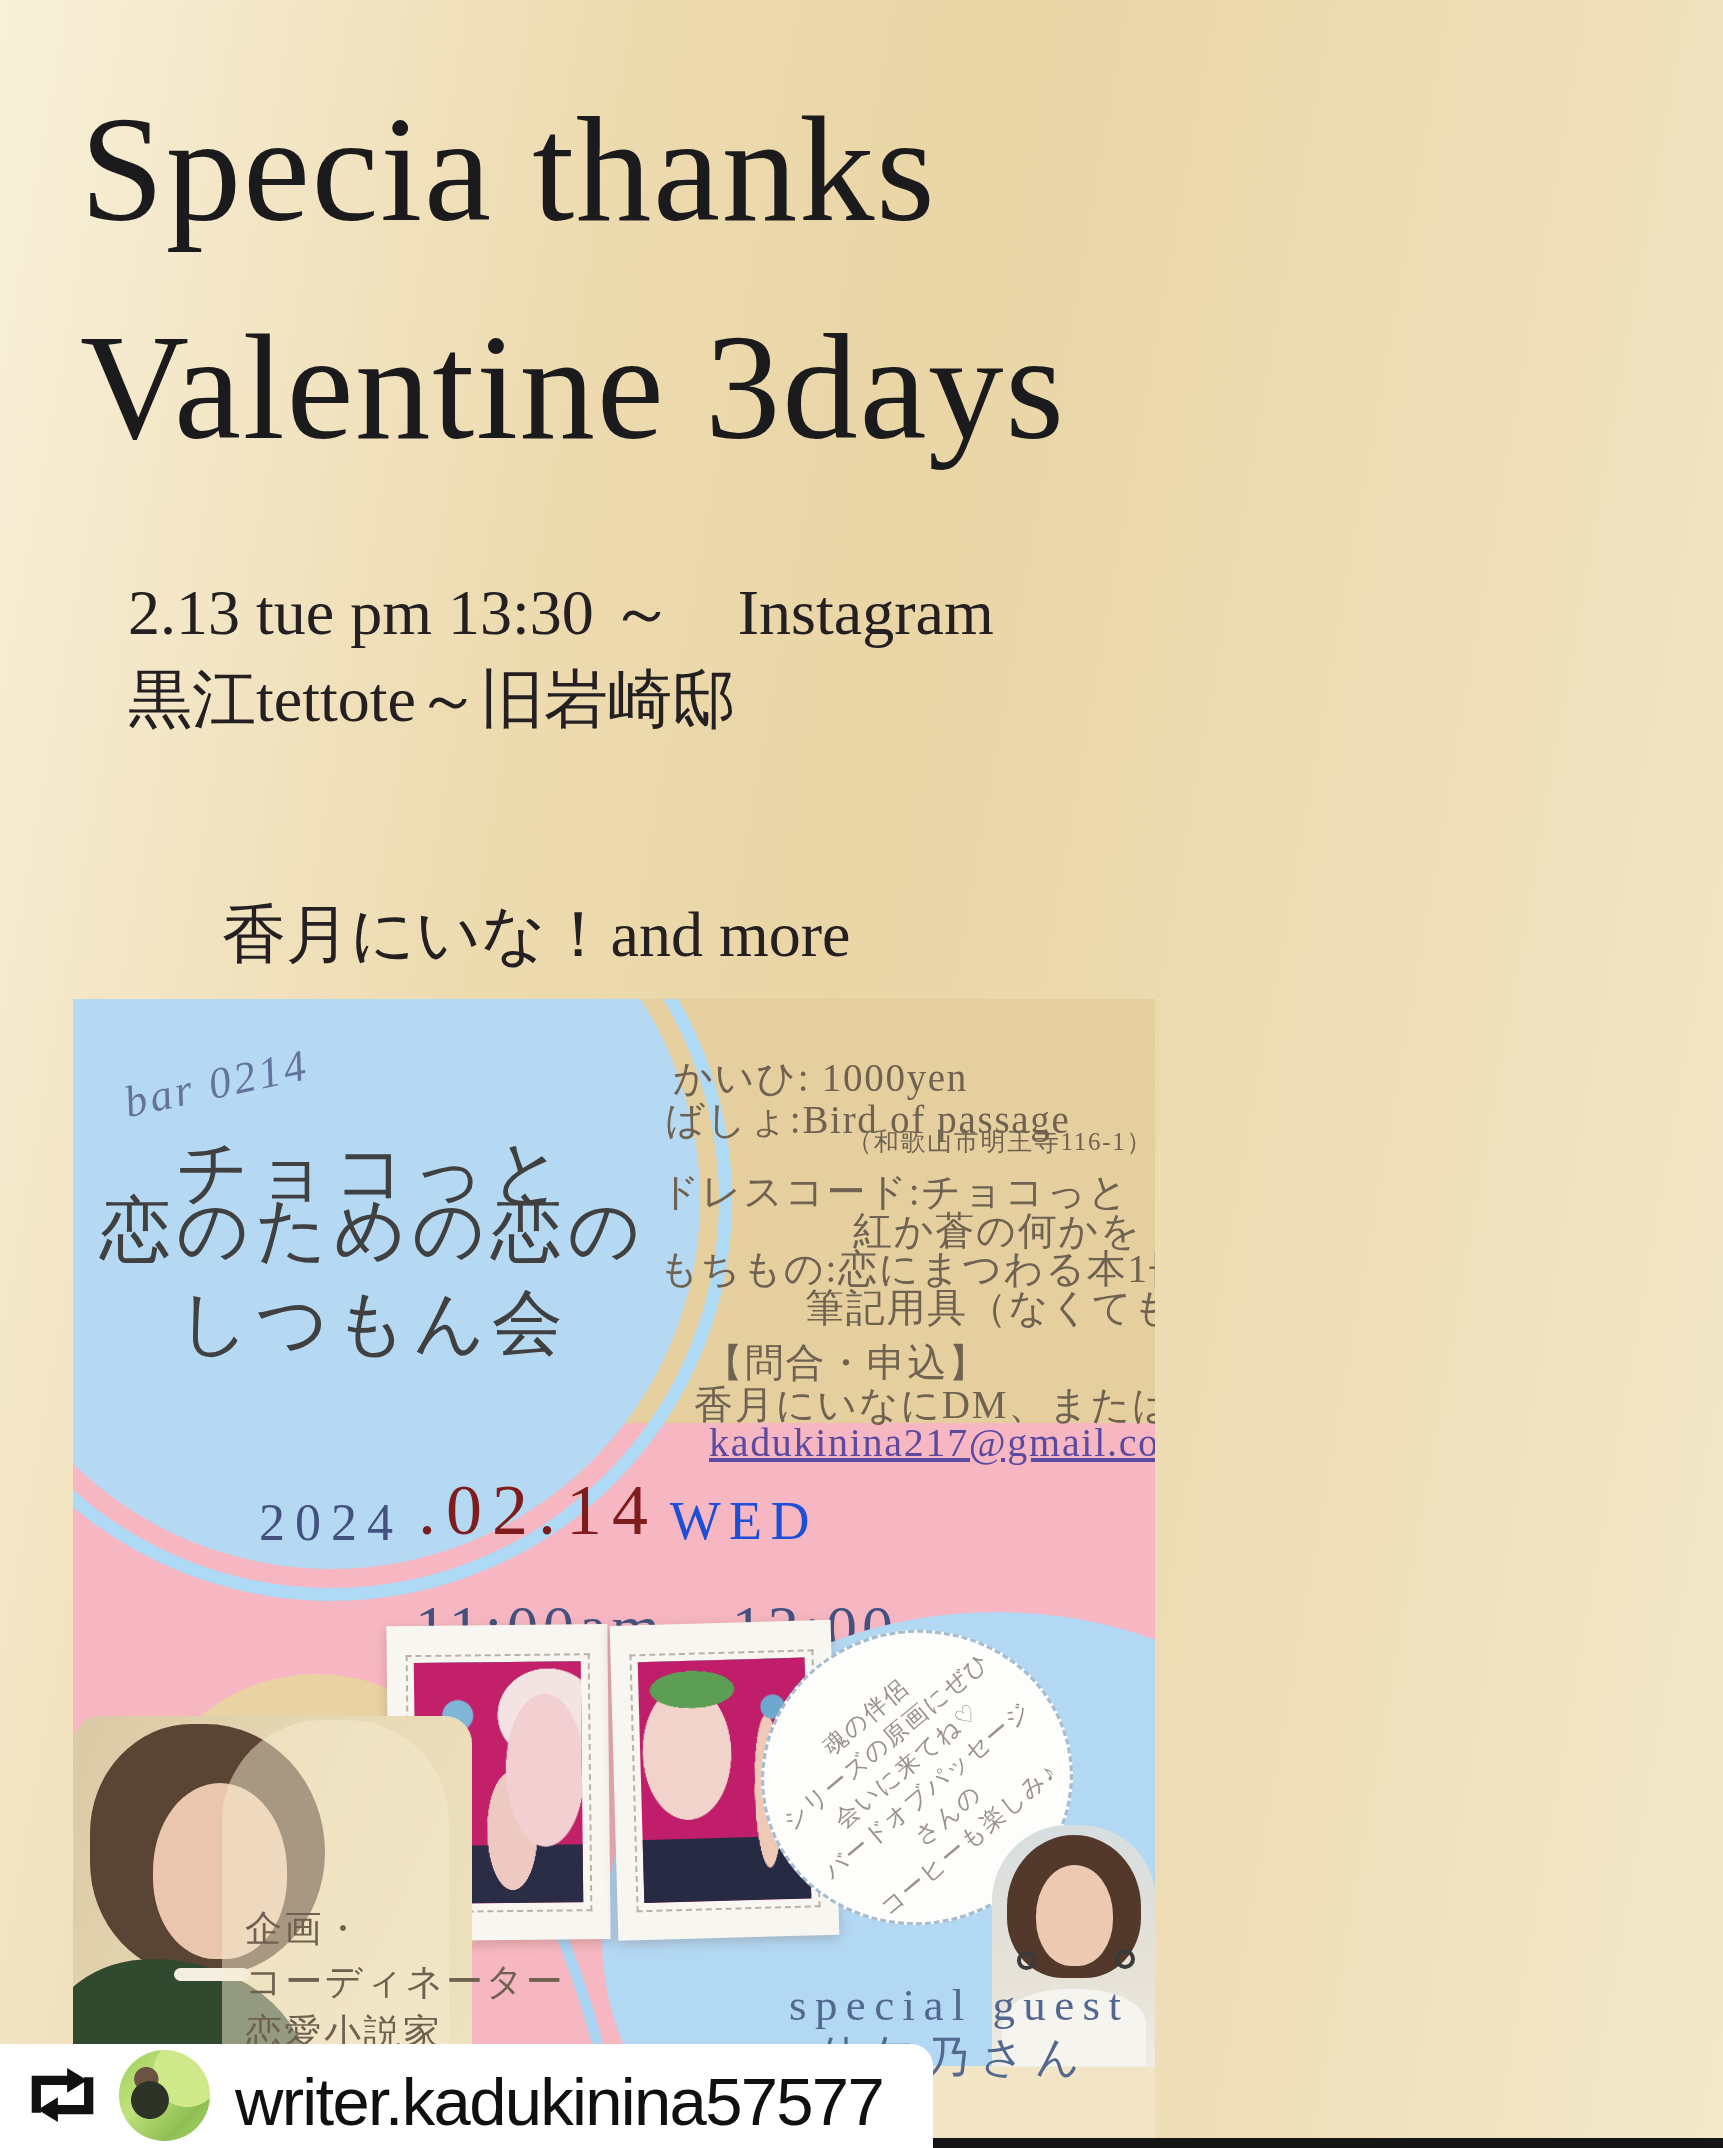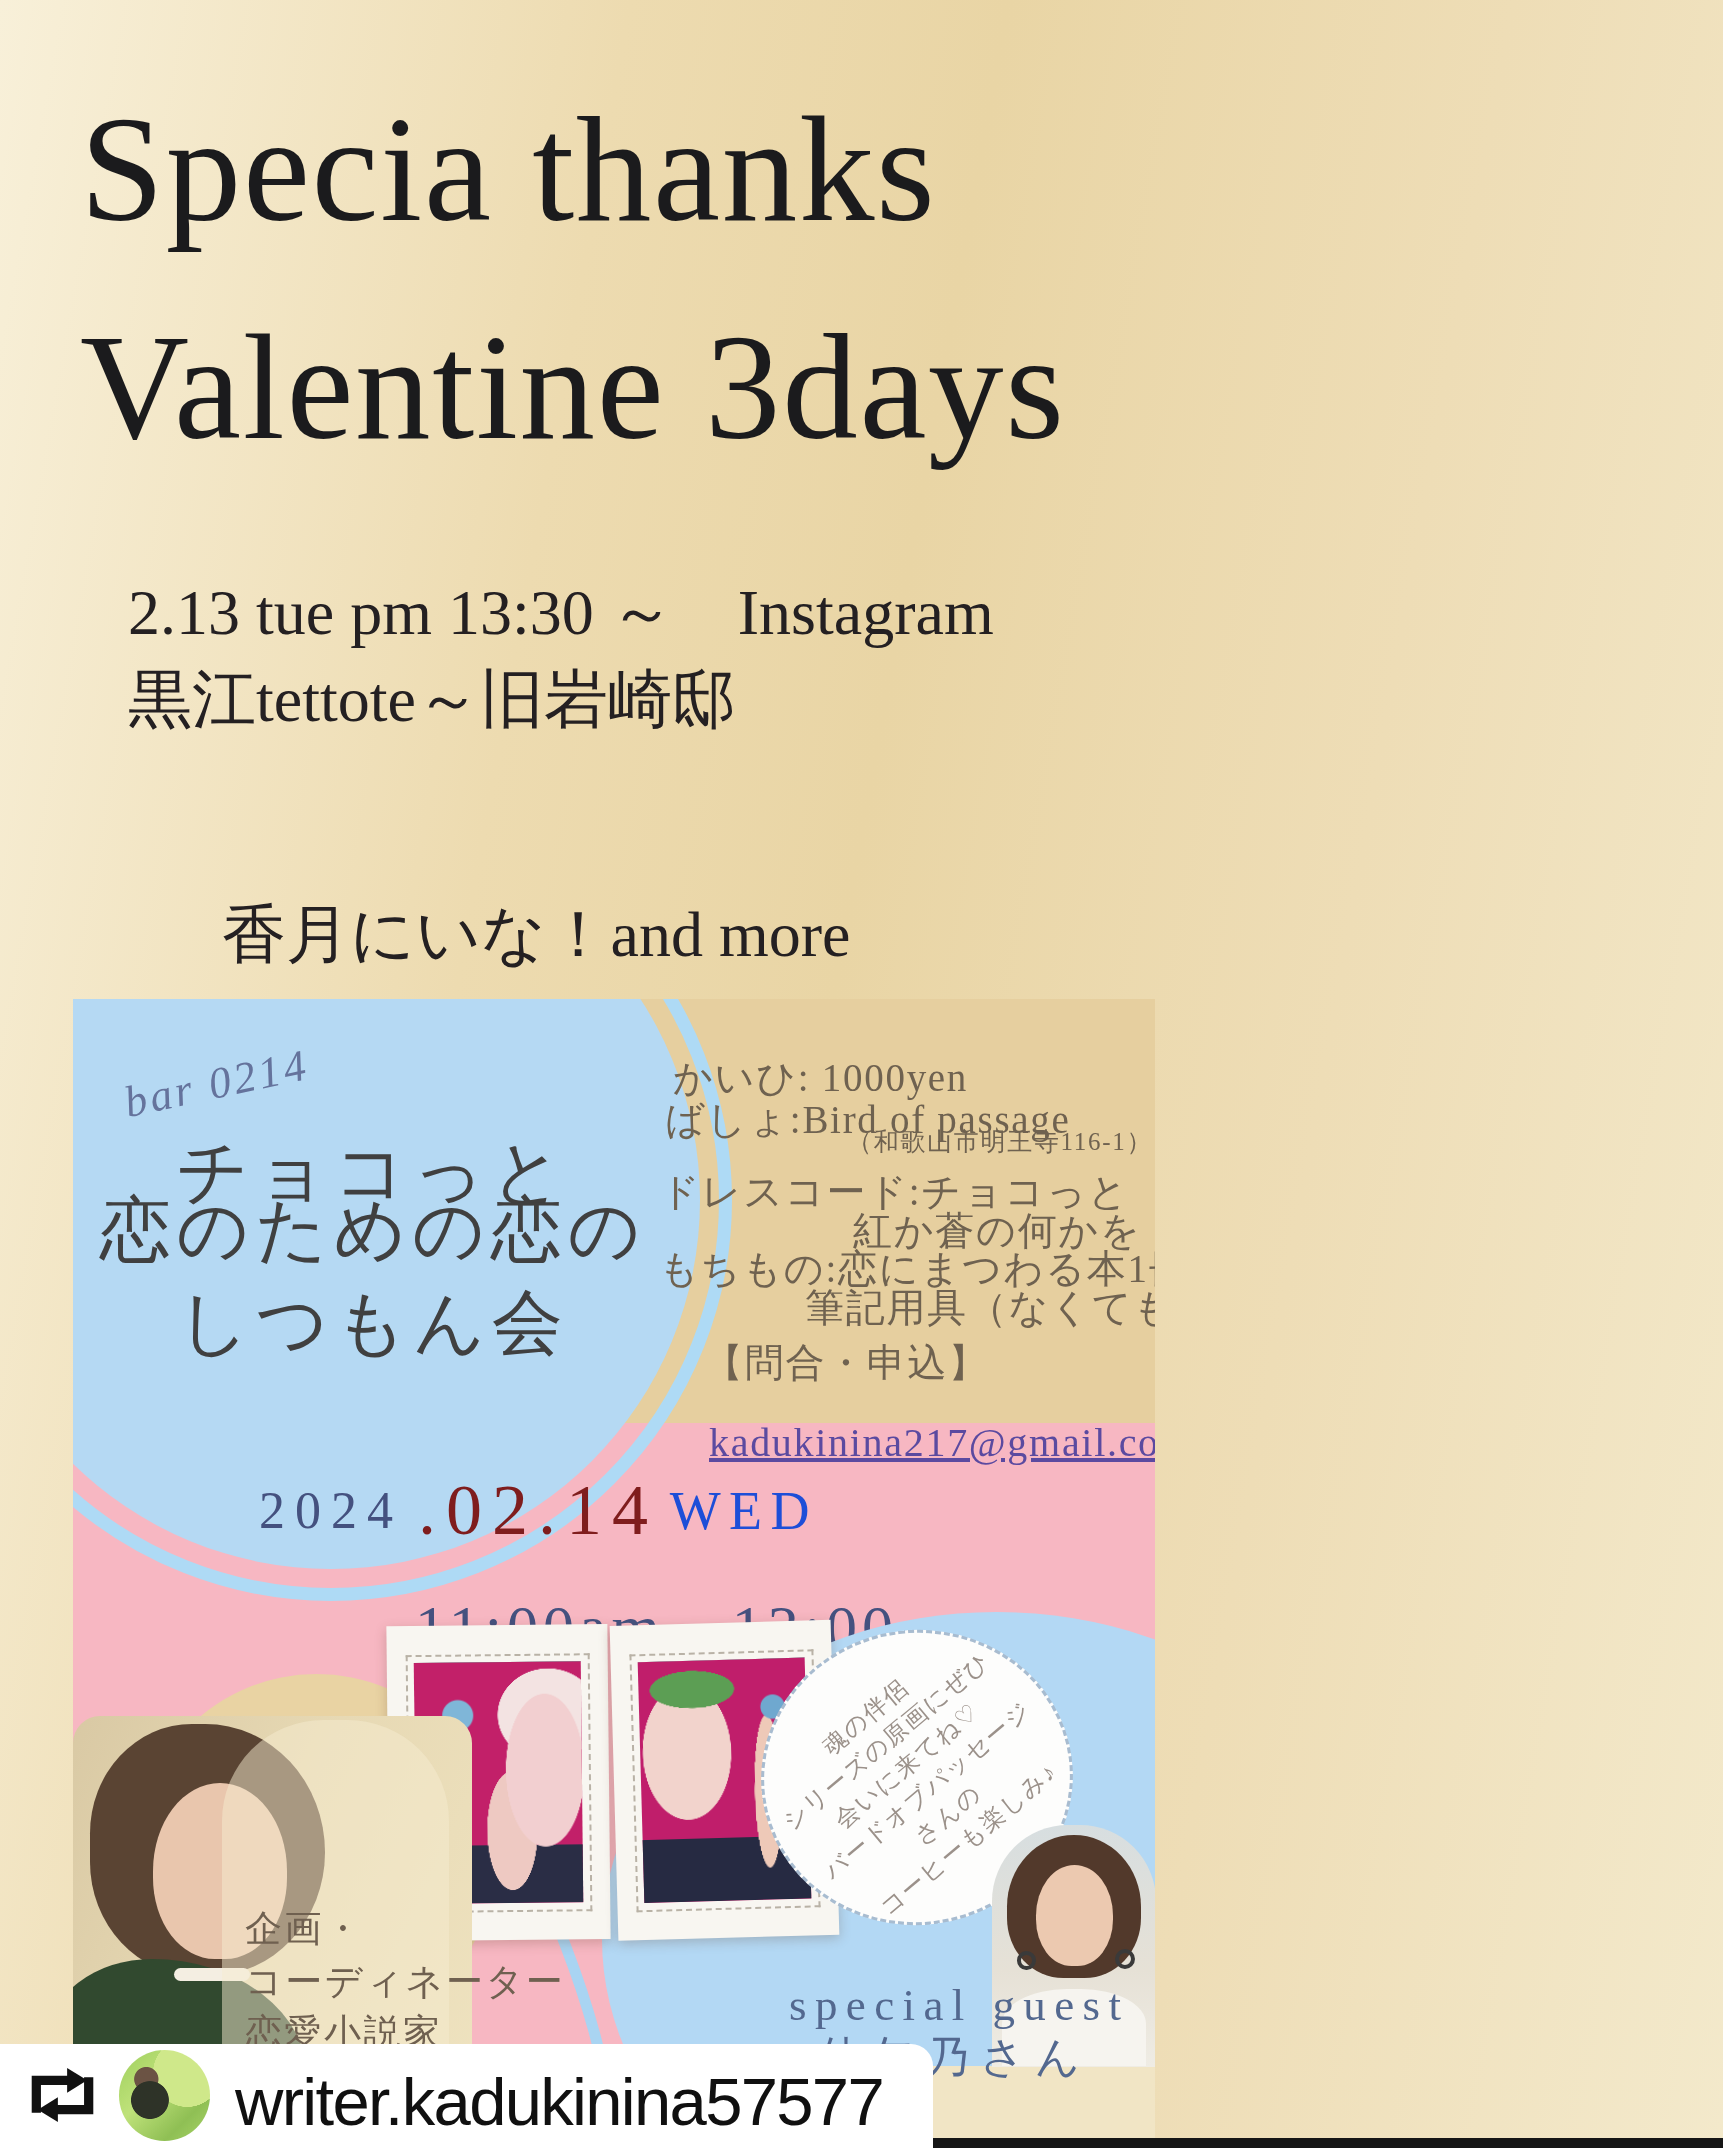--- a/index.html
+++ b/index.html
@@ -48,23 +48,24 @@
     <div class="abs fly-title" style="left:300px;top:277px;transform:translateX(-50%);">しつもん会</div>
 
     <div class="abs fly-detail" style="left:600px;top:52px;">かいひ: 1000yen</div>
     <div class="abs fly-detail" style="left:592px;top:94px;">ばしょ:Bird of passage</div>
     <div class="abs fly-detail" style="left:774px;top:126px;font-size:25px;">（和歌山市明王寺116-1）</div>
     <div class="abs fly-detail" style="left:587px;top:166px;">ドレスコード:チョコっと</div>
     <div class="abs fly-detail" style="left:780px;top:205px;">紅か蒼の何かを</div>
     <div class="abs fly-detail" style="left:586px;top:243px;">もちもの:恋にまつわる本1冊</div>
     <div class="abs fly-detail" style="left:732px;top:282px;">筆記用具（なくてもok）</div>
     <div class="abs fly-detail" style="left:631px;top:337px;">【問合・申込】</div>
+    <div class="abs fly-detail" style="left:621px;top:379px;">香月にいなにDM、または</div>
     <div class="abs" style="left:636px;top:420px;font-size:40px;color:#5b4aa0;text-decoration:underline;letter-spacing:1.7px;">kadukinina217@gmail.com</div>
 
-    <div class="abs" style="left:186px;top:470px;display:flex;align-items:center;">
+    <div class="abs" style="left:186px;top:470px;display:flex;align-items:flex-end;">
       <span style="font-size:52px;color:#44517f;letter-spacing:10px;">2024</span>
       <span style="font-size:72px;color:#7f1d1d;letter-spacing:10px;margin-left:15px;">.02.14</span>
       <span style="font-size:54px;color:#1d4ed8;letter-spacing:8.4px;margin-left:11.7px;">WED</span>
     </div>
     <div class="abs" style="left:342px;top:586px;font-size:62px;color:#44517f;letter-spacing:5px;">11:00am～12:00</div>
 
     <div class="abs" style="left:529px;top:613px;width:789px;height:654px;border-radius:50%;background:#b3d8f4;"></div>
 
     <div class="abs" style="left:850px;top:1067px;width:232px;height:82px;background:#f1e5c5;"></div>
 

